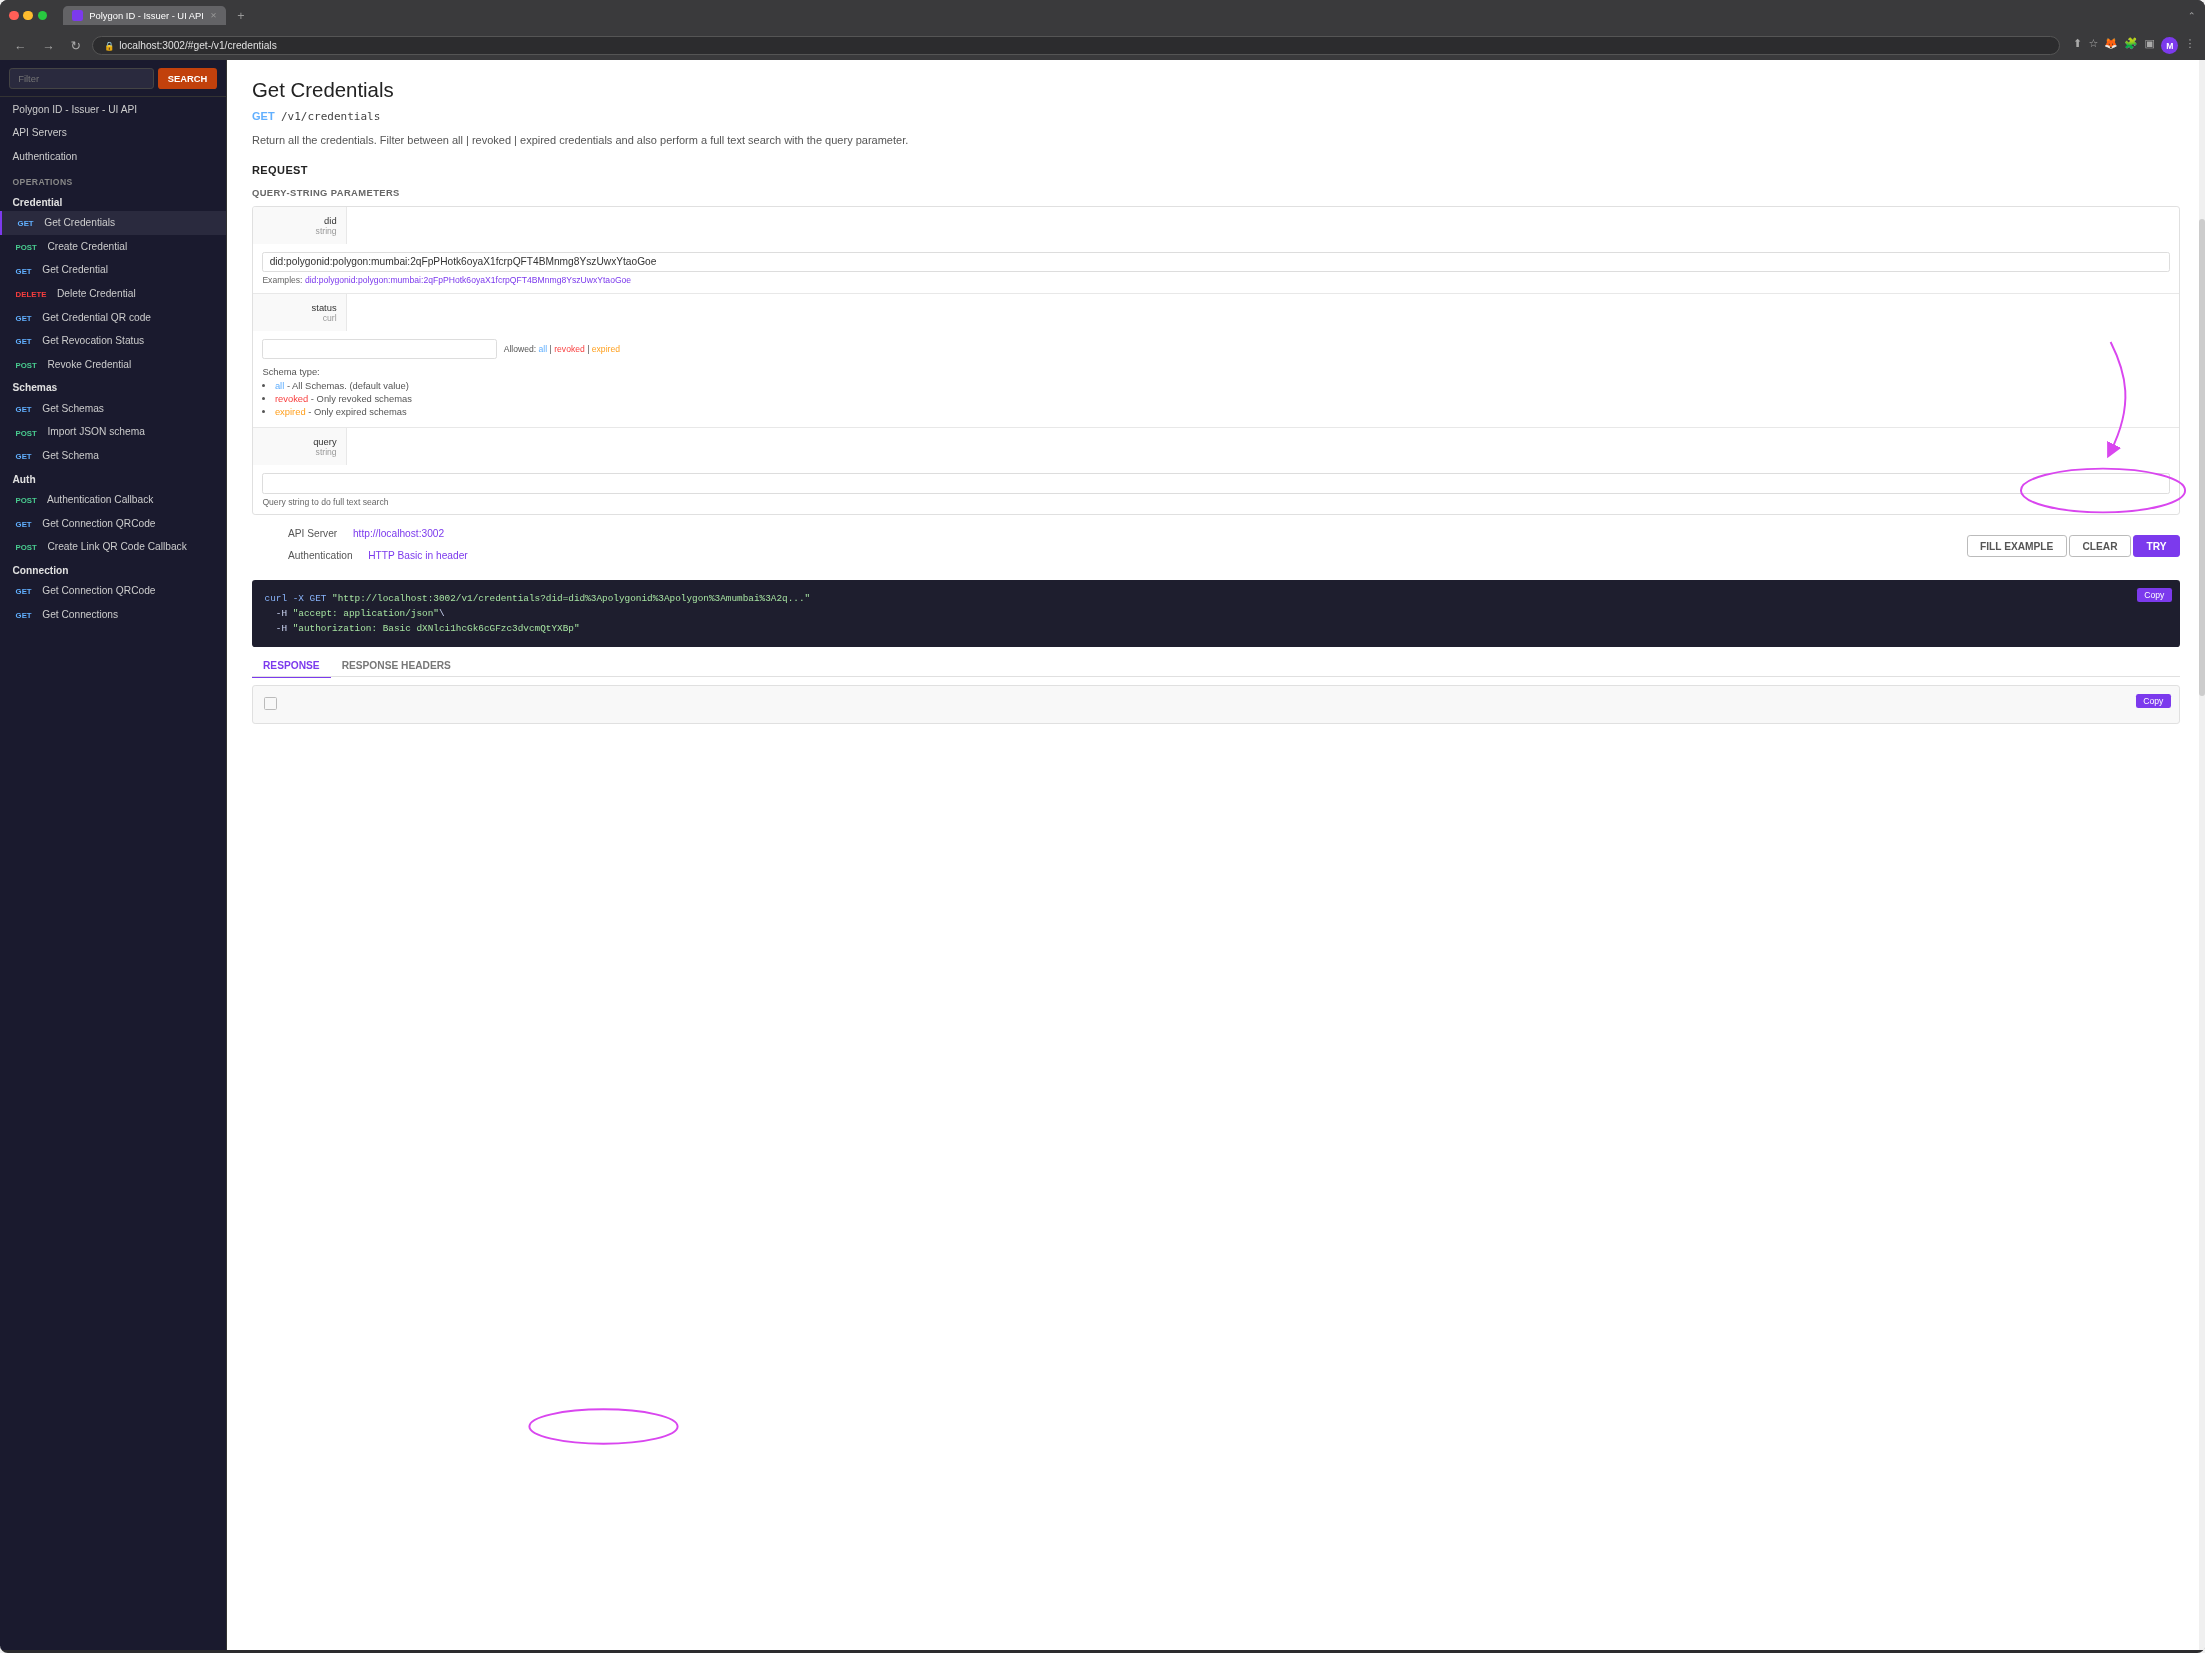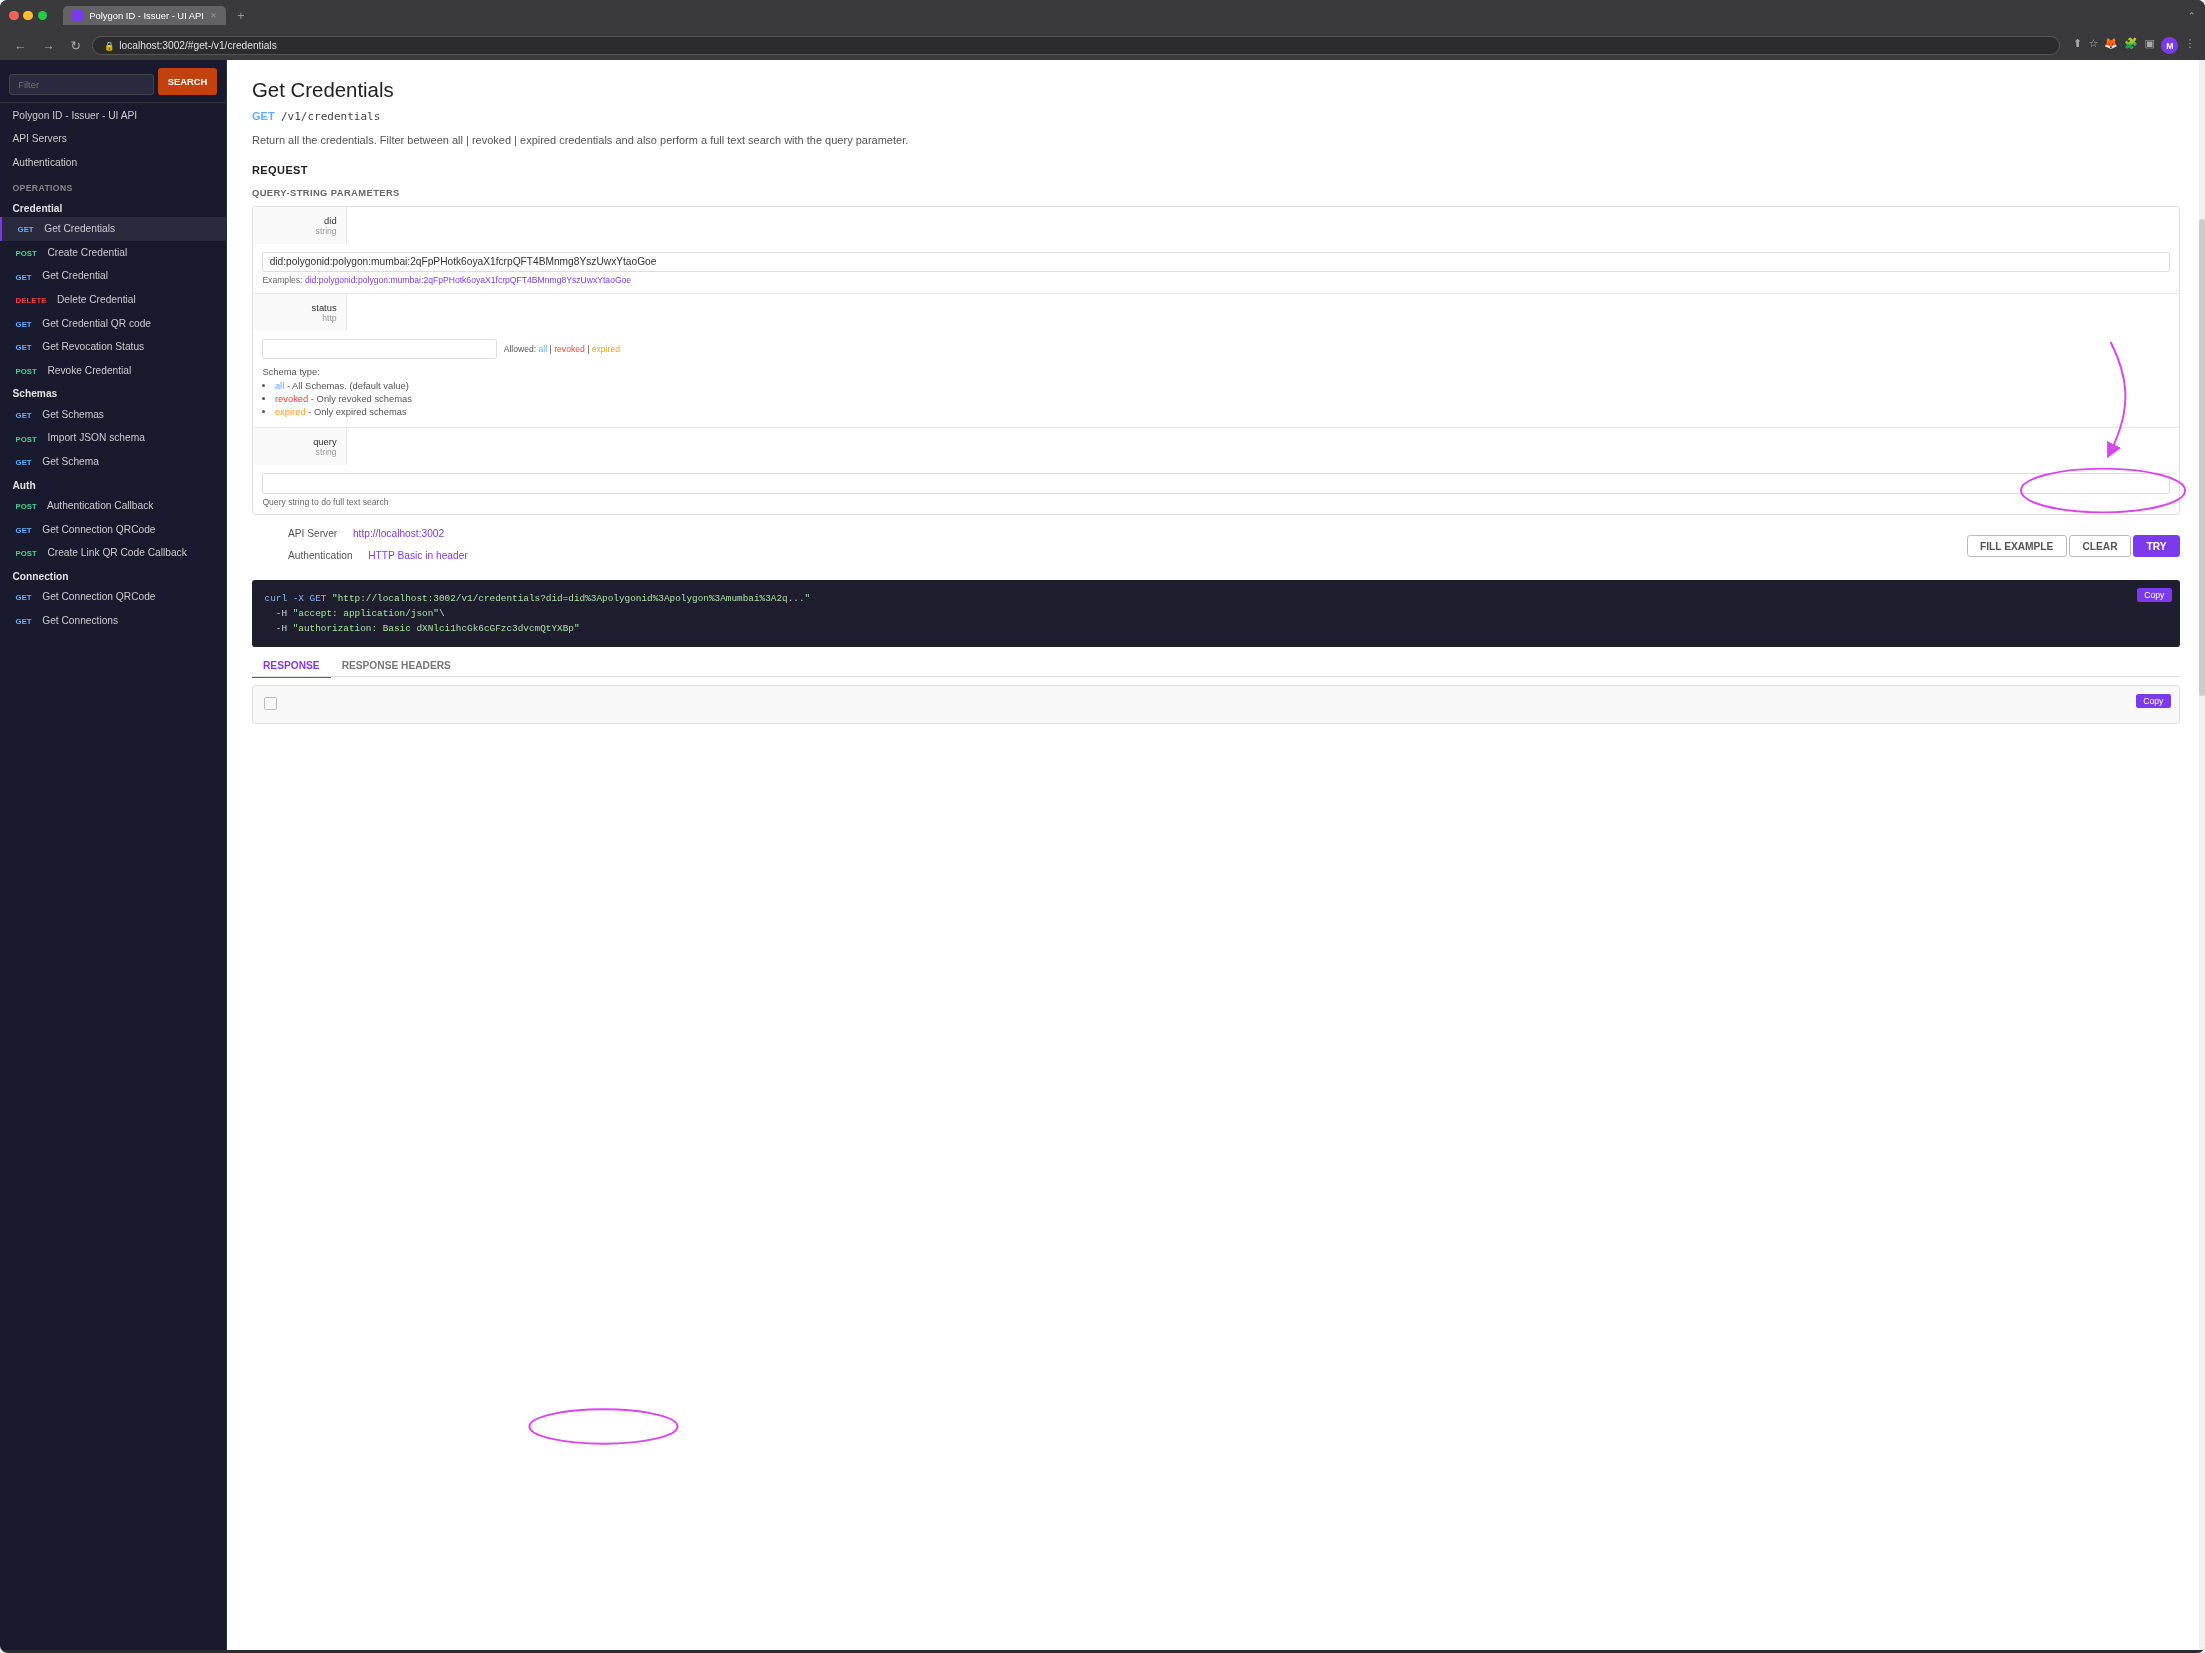--- a/index.html
+++ b/index.html
@@ -27,21 +27,21 @@
     .nav-icons { display: flex; gap: 6.3px; margin-left: 6.3px; }
     .nav-icon { color: #aaa; font-size: 11px; cursor: pointer; }
     .nav-icon.user { background: #7c3aed; color: white; border-radius: 50%; width: 17px; height: 17px; display: flex; align-items: center; justify-content: center; font-size: 8.6px; font-weight: bold; }
 
     
     .main-layout { display: flex; height: calc(100vh - 63px); background: #fff; }
 
     
     .sidebar { width: 227px; min-width: 227px; background: #1a1a2e; color: #ccc; overflow-y: auto; border-right: 0.8px solid #333; }
     .sidebar-search { padding: 7.8px 9.4px; display: flex; gap: 4.7px; border-bottom: 0.8px solid #333; }
-    .sidebar-search input { flex: 1; background: #2a2a3e; border: 0.8px solid #444; border-radius: 3.1px; padding: 3.9px 7.8px; color: #ccc; font-size: 9.4px; margin-top: 6px; }
+    .sidebar-search input { flex: 1; background: #2a2a3e; border: 0.8px solid #444; border-radius: 3.1px; padding: 3.9px 7.8px; color: #ccc; font-size: 9.4px; }
     .sidebar-search button { background: #c2410c; color: white; border: none; border-radius: 3.1px; padding: 3.9px 9.4px; font-size: 9.4px; font-weight: bold; cursor: pointer; }
     .sidebar-item { padding: 6.3px 12.5px; cursor: pointer; font-size: 10.2px; }
     .sidebar-item.section-header { color: #888; font-size: 8.6px; font-weight: bold; padding: 9.4px 12.5px 3.1px; text-transform: uppercase; letter-spacing: 0.4px; }
     .sidebar-item.nav-link { color: #ccc; font-size: 10.2px; }
     .sidebar-item.active { background: #2a2a3e; border-left: 2.3px solid #7c3aed; }
     .method-badge { font-size: 7.8px; font-weight: bold; border-radius: 2.3px; padding: 0.8px 3.1px; margin-right: 4.7px; }
     .get { color: #61affe; }
     .post { color: #49cc90; }
     .delete { color: #f93e3e; }
     .sidebar-group-title { color: #e0e0e0; font-size: 10.2px; font-weight: 600; padding: 6.3px 12.5px 3.1px; }
@@ -267,21 +267,21 @@
             <div class="param-example">
               <span>Examples: </span>
               <a href="#">did:polygonid:polygon:mumbai:2qFpPHotk6oyaX1fcrpQFT4BMnmg8YszUwxYtaoGoe</a>
             </div>
           </div>
         </div>
 
         <div class="param-row">
           <div class="param-label">
             <div class="param-name">status</div>
-            <div class="param-type">http</div>
+            <div class="param-type">curl</div>
           </div>
           <div class="param-content">
             <div style="display:flex; align-items:center; gap:6.3px;">
               <input class="param-input" type="text" style="width: 235px;">
               <span class="param-allowed">
                 <span>Allowed:</span>
                 <a class="all" href="#">all</a>
                 |
                 <a class="revoked" href="#">revoked</a>
                 |

